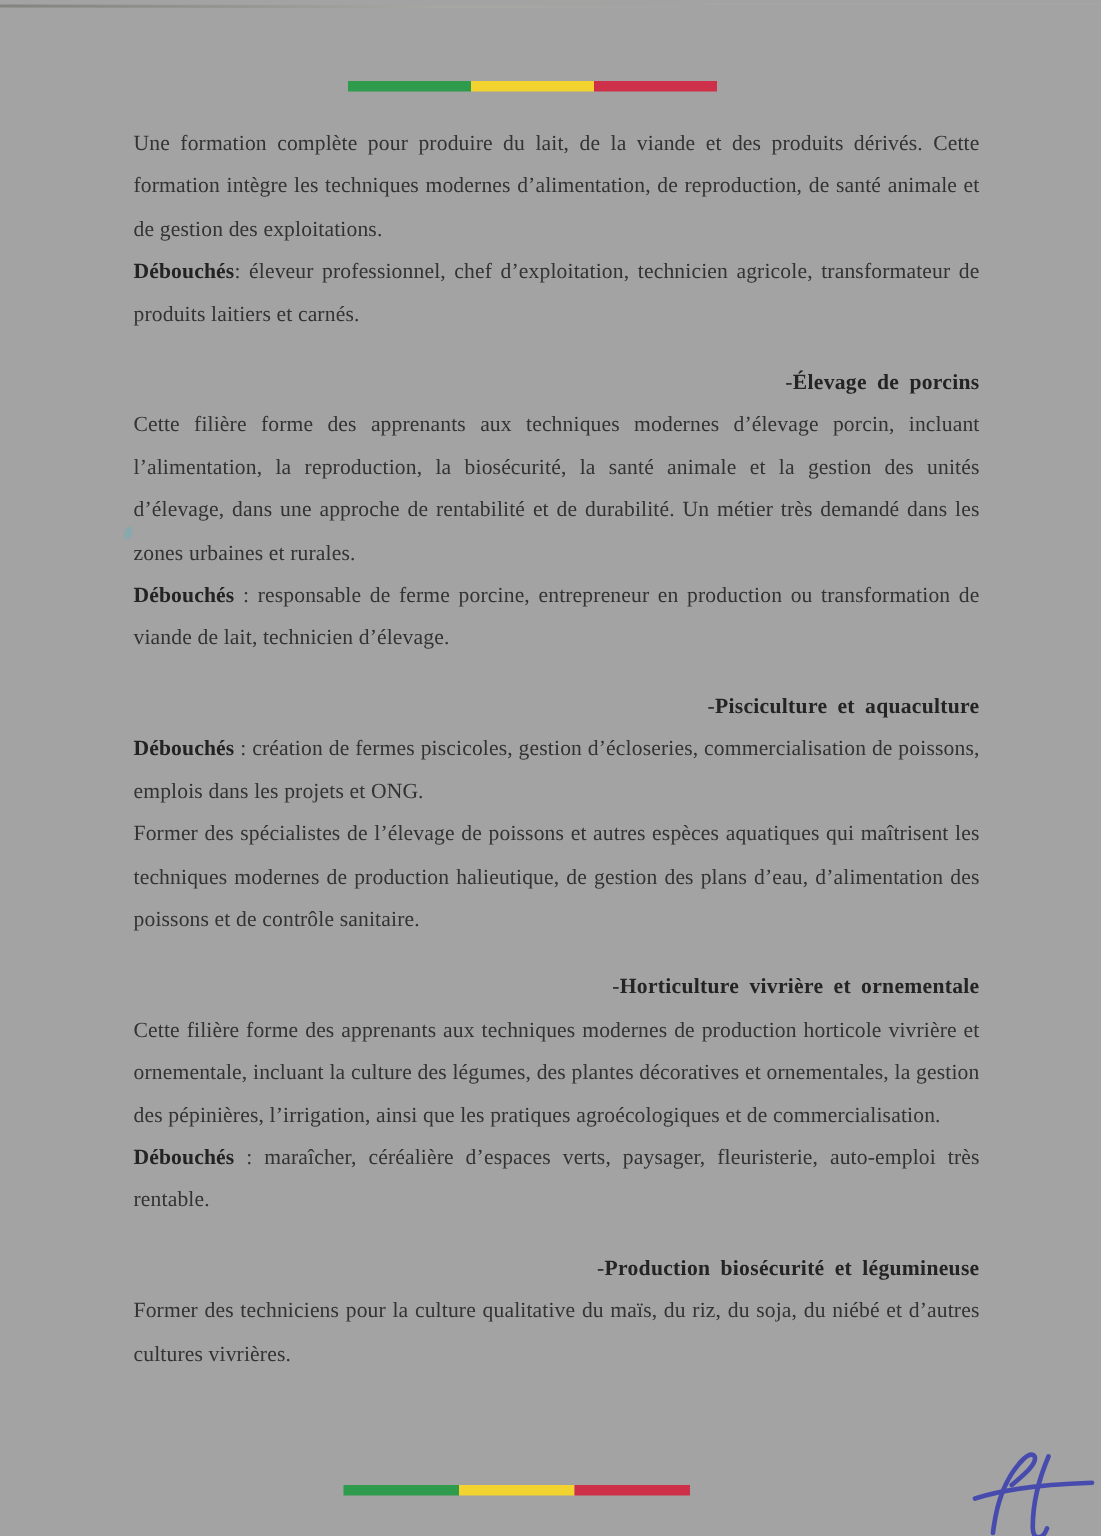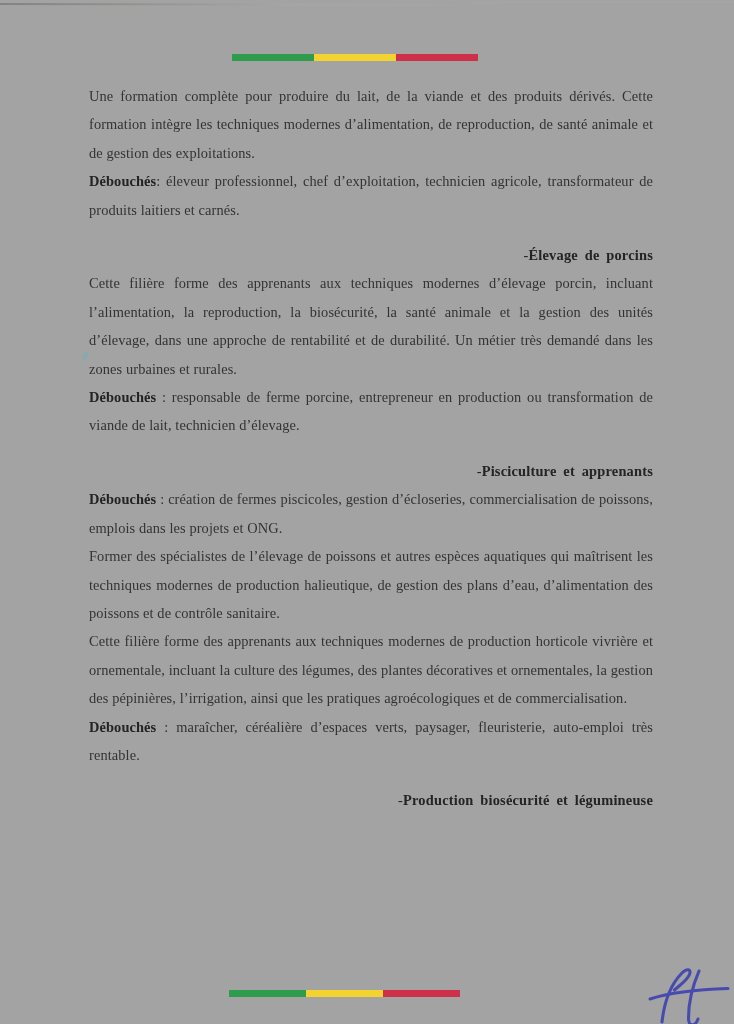--- a/index.html
+++ b/index.html
@@ -70,32 +70,34 @@
     <p class="para">Une formation complète pour produire du lait, de la viande et des produits dérivés. Cette formation intègre les techniques modernes d’alimentation, de reproduction, de santé animale et de gestion des exploitations.</p>
     <p class="para"><span class="deb-label">Débouchés</span><span>: </span><span>éleveur professionnel, chef d’exploitation, technicien agricole, transformateur de produits laitiers et carnés.</span></p>
 
     <section>
       <p class="para sec-heading"><span class="dash">-</span><span>Élevage de porcins</span></p>
       <p class="para">Cette filière forme des apprenants aux techniques modernes d’élevage porcin, incluant l’alimentation, la reproduction, la biosécurité, la santé animale et la gestion des unités d’élevage, dans une approche de rentabilité et de durabilité. Un métier très demandé dans les zones urbaines et rurales.</p>
       <p class="para"><span class="deb-label">Débouchés</span><span> : </span><span>responsable de ferme porcine, entrepreneur en production ou transformation de viande de lait, technicien d’élevage.</span></p>
     </section>
 
     <section>
-      <p class="para sec-heading"><span class="dash">-</span><span>Pisciculture et apprenants</span></p>
+      <p class="para sec-heading"><span class="dash">-</span><span>Pisciculture et aquaculture</span></p>
       <p class="para"><span class="deb-label">Débouchés</span><span> : </span><span>création de fermes piscicoles, gestion d’écloseries, commercialisation de poissons, emplois dans les projets et ONG.</span></p>
       <p class="para">Former des spécialistes de l’élevage de poissons et autres espèces aquatiques qui maîtrisent les techniques modernes de production halieutique, de gestion des plans d’eau, d’alimentation des poissons et de contrôle sanitaire.</p>
     </section>
 
     <section>
+      <p class="para sec-heading"><span class="dash">-</span><span>Horticulture vivrière et ornementale</span></p>
       <p class="para">Cette filière forme des apprenants aux techniques modernes de production horticole vivrière et ornementale, incluant la culture des légumes, des plantes décoratives et ornementales, la gestion des pépinières, l’irrigation, ainsi que les pratiques agroécologiques et de commercialisation.</p>
       <p class="para"><span class="deb-label">Débouchés</span><span> : </span><span>maraîcher, céréalière d’espaces verts, paysager, fleuristerie, auto-emploi très rentable.</span></p>
     </section>
 
     <section>
       <p class="para sec-heading"><span class="dash">-</span><span>Production biosécurité et légumineuse</span></p>
+      <p class="para">Former des techniciens pour la culture qualitative du maïs, du riz, du soja, du niébé et d’autres cultures vivrières.</p>
     </section>
 
   </div>
 
   <div class="flag flag-bottom">
     <span class="seg" style="background: rgb(46, 155, 77);"></span>
     <span class="seg" style="background: rgb(242, 211, 47);"></span>
     <span class="seg" style="background: rgb(207, 48, 73);"></span>
   </div>
 

